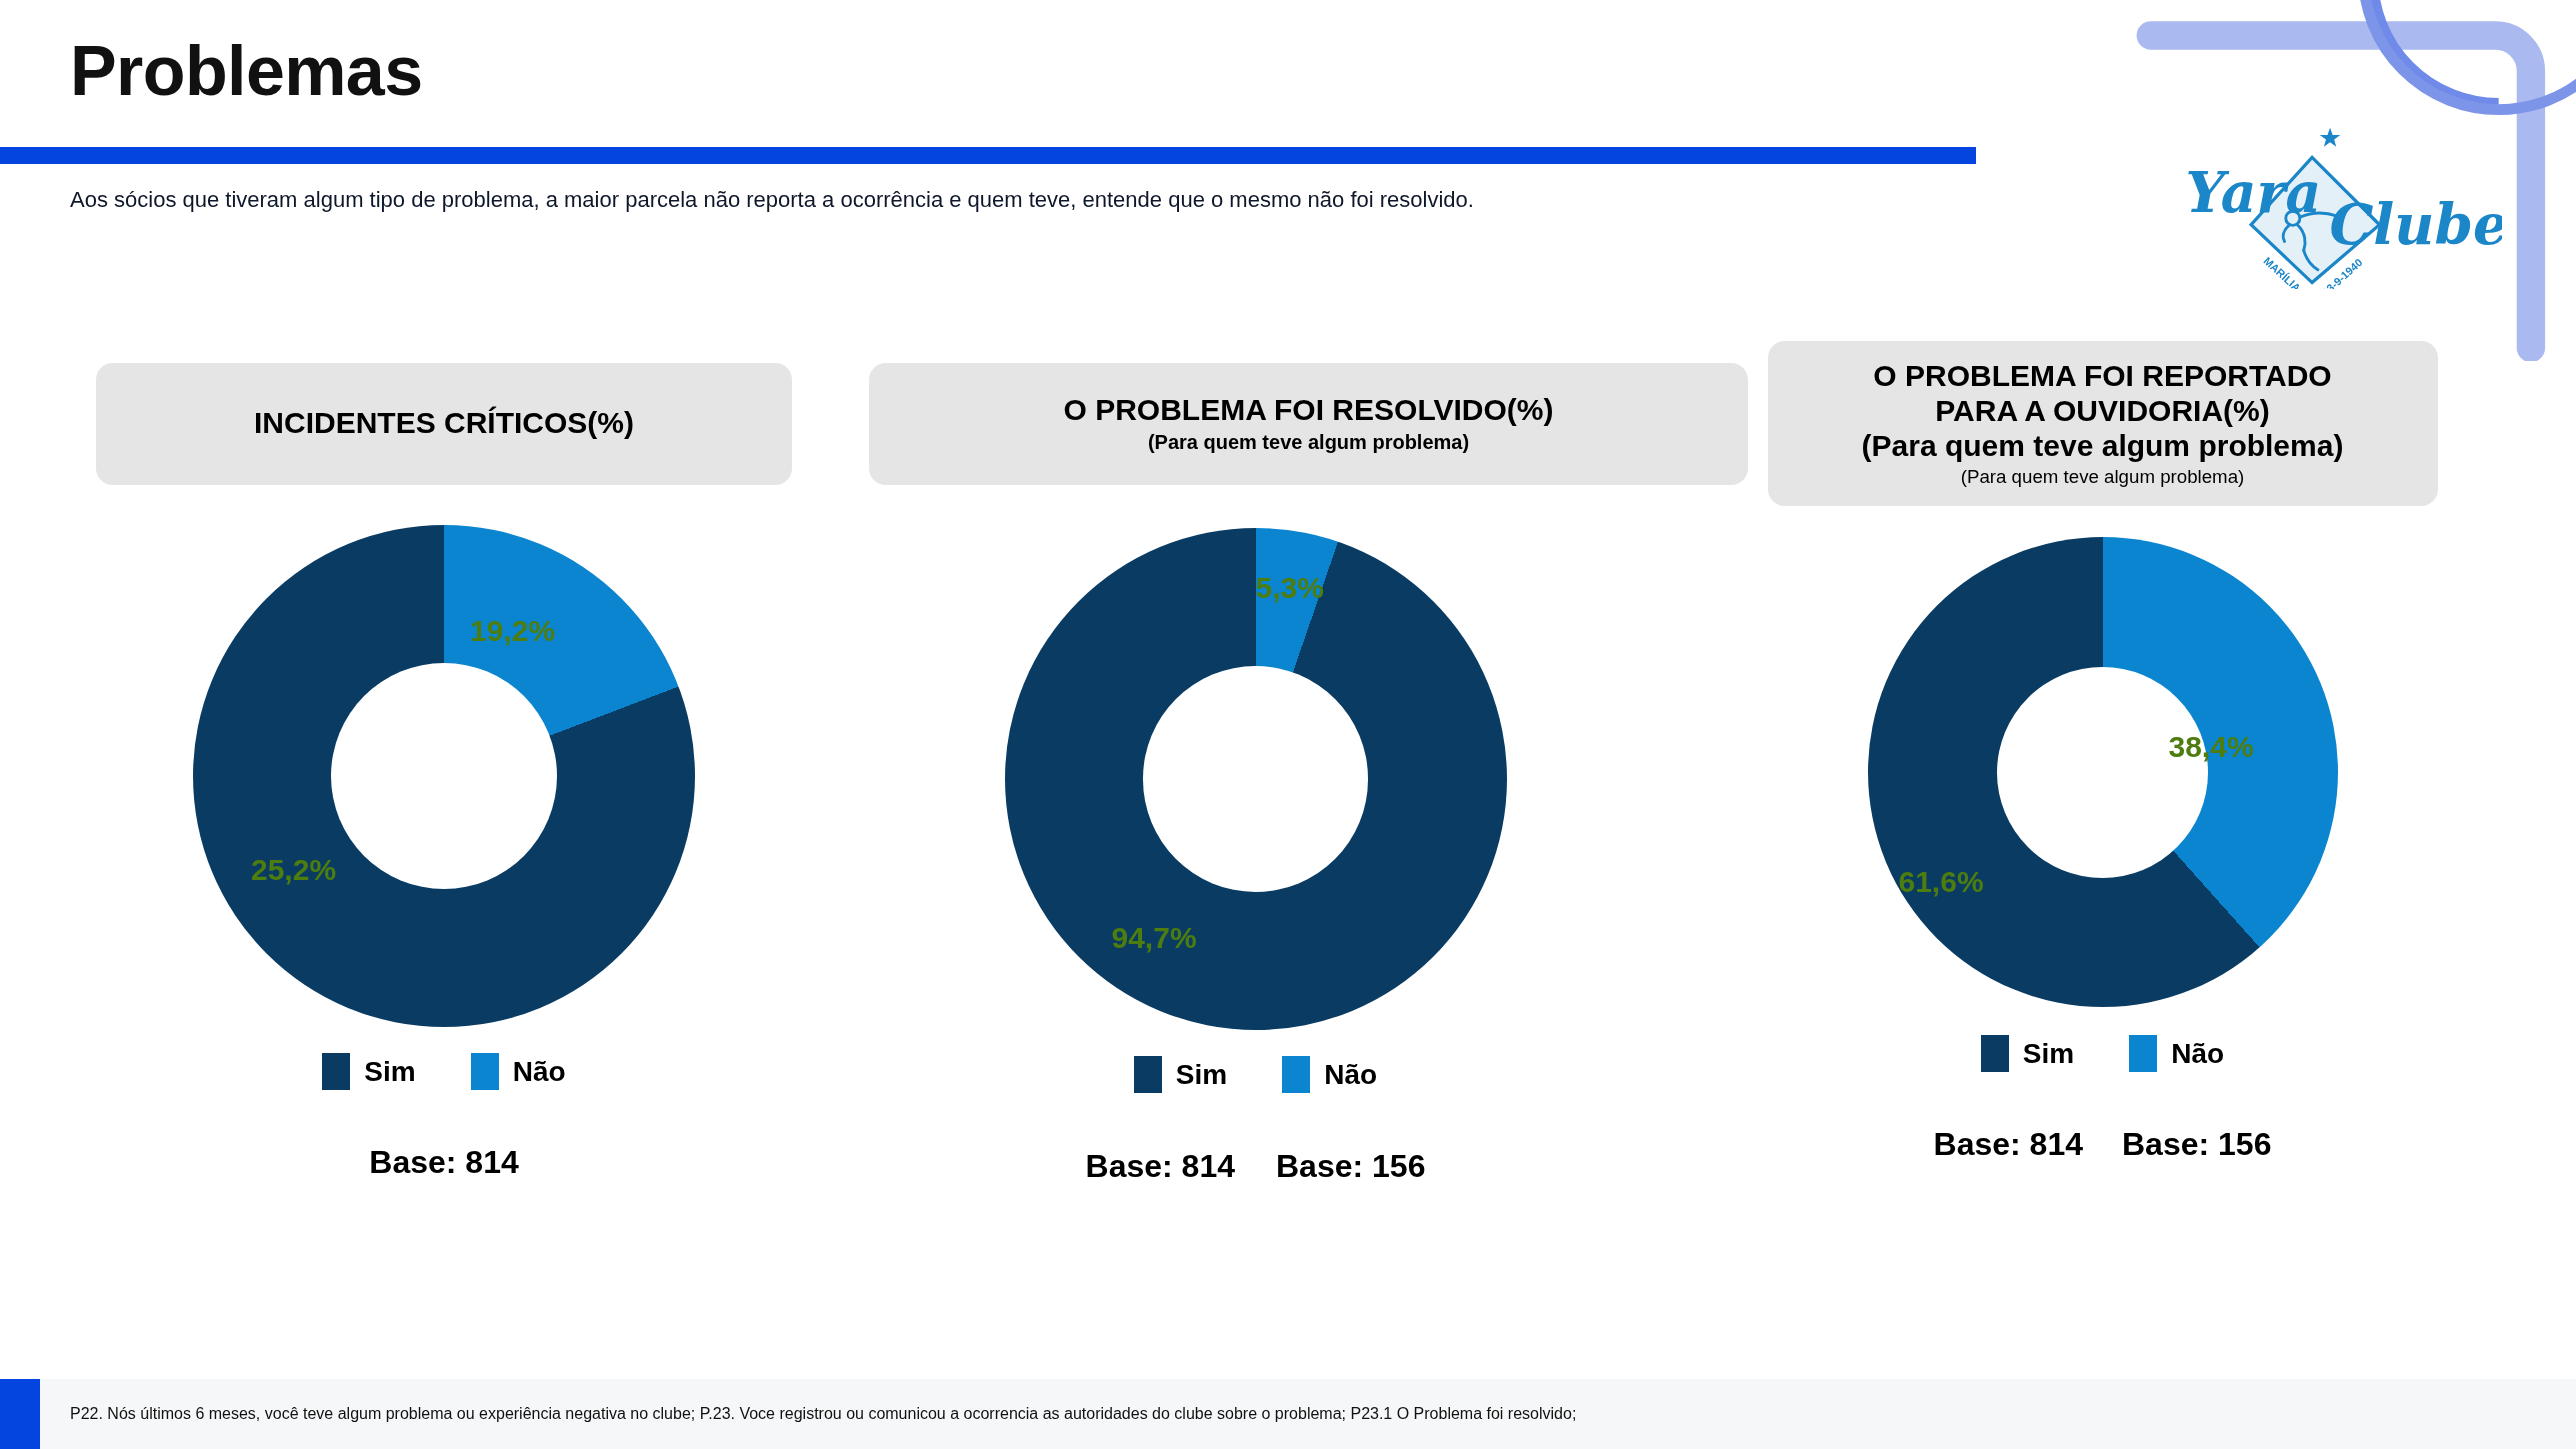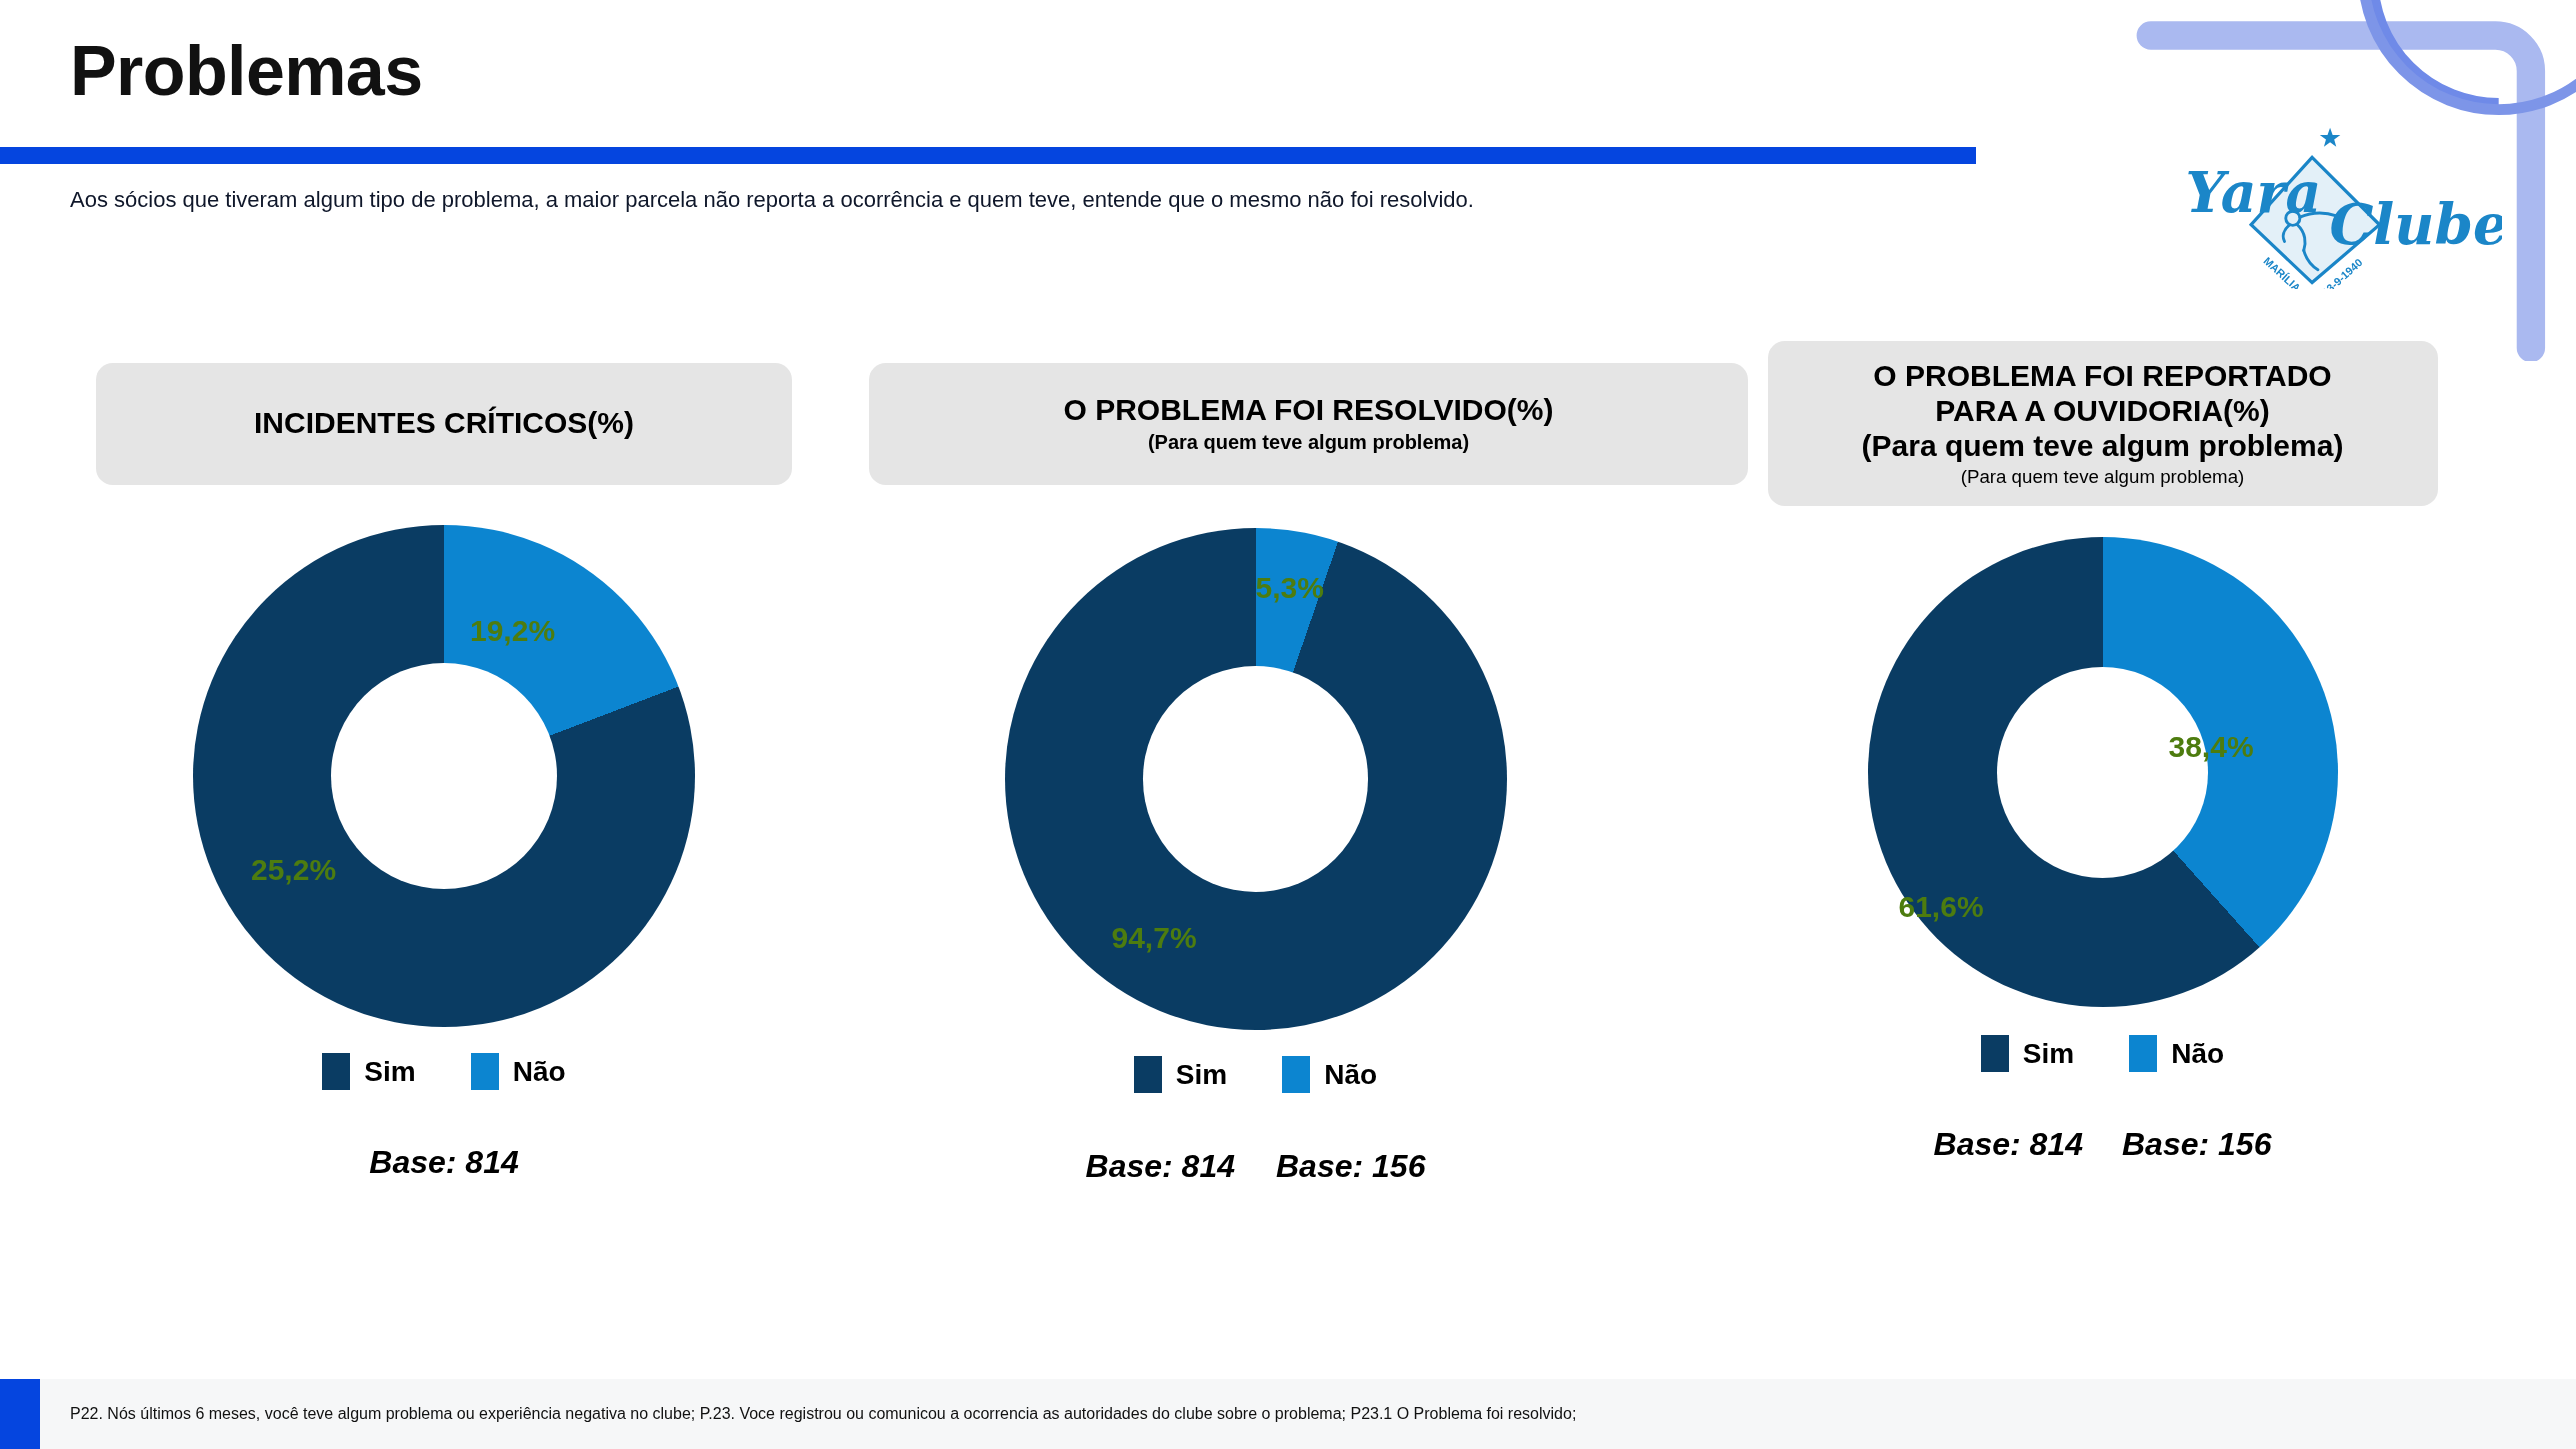--- a/index.html
+++ b/index.html
@@ -57,21 +57,21 @@
     font-size:30px; letter-spacing:0px;
   }
 
   
   .legend { display:flex; justify-content:center; align-items:center; gap:55px; margin-top:16.7px; }
   .legend-item { display:flex; align-items:center; gap:14px; }
   .swatch { width:28px; height:37px; display:block; }
   .legend-label { font-size:28px; font-weight:bold; color:#000; }
 
   
-  .base-row { display:flex; justify-content:center; align-items:flex-start; margin-top:41px;font-style:italic; }
+  .base-row { display:flex; justify-content:center; align-items:flex-start; margin-top:41px; }
   .base-txt { font-size:32px; font-weight:bold; color:#000; white-space:nowrap; }
 
   
   #footer-bar {
     position:absolute; left:0; bottom:0; width:2576px; height:70px; background:#f6f7f8;
   }
   #footer-accent {
     position:absolute; left:0; bottom:0; width:40px; height:70px; background:#0545df;
   }
   #footer-text {
@@ -177,21 +177,21 @@
   <div class="chart-title">
     <div class="ct-main">O PROBLEMA FOI REPORTADO</div>
     <div class="ct-main">PARA A OUVIDORIA(%)</div>
     <div class="ct-main">(Para quem teve algum problema)</div>
     <div class="ct-sub2">(Para quem teve algum problema)</div>
   </div>
 
   <div class="donut-wrap" style="width:470px;height:470px;margin-top:31px;">
     <div class="donut" style="width:470px;height:470px;background:conic-gradient(#0c85d0 0deg 138.24deg, #0a3c63 138.24deg 360deg);"></div>
     <div class="dlabel" style="left:301px; top:193px;">38,4%</div>
-    <div class="dlabel" style="left:31px; top:353px;text-align:right;">61,6%</div>
+    <div class="dlabel" style="left:31px; top:328px;text-align:right;">61,6%</div>
   </div>
 
   <div class="legend" style="margin-top:28px;">
     <div class="legend-item">
       <span class="swatch" style="background:#0a3c63;"></span>
       <span class="legend-label">Sim</span>
     </div>
     <div class="legend-item">
       <span class="swatch" style="background:#0c85d0;"></span>
       <span class="legend-label">Não</span>

